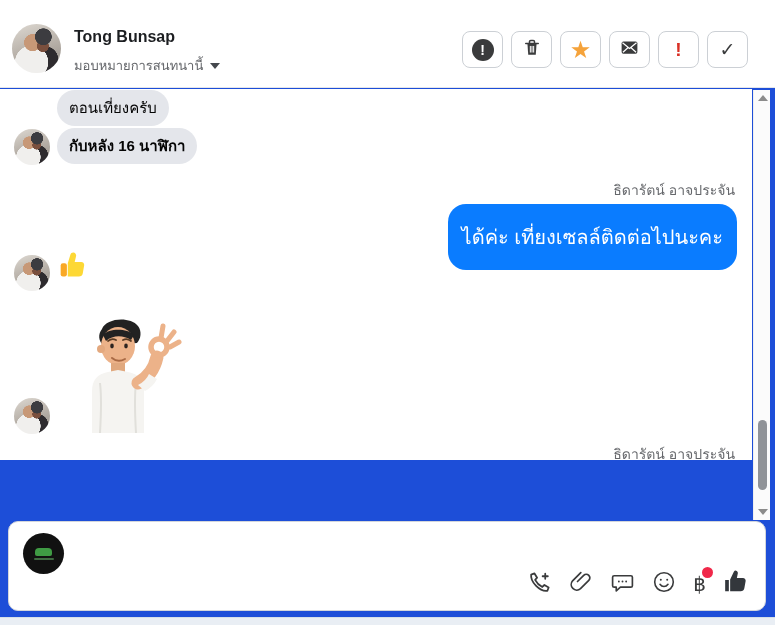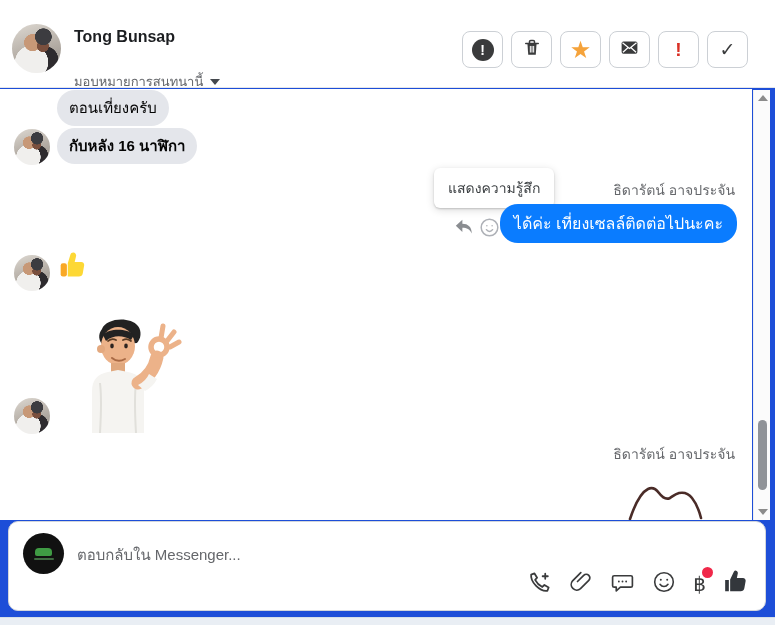--- a/index.html
+++ b/index.html
@@ -15,42 +15,42 @@
       radial-gradient(circle at 64% 26%, #3c3c40 0 17%, rgba(0,0,0,0) 18%),
       radial-gradient(circle at 63% 45%, #7a4f3d 0 14%, rgba(0,0,0,0) 15%),
       radial-gradient(circle at 42% 38%, #c79877 0 20%, rgba(0,0,0,0) 21%),
       radial-gradient(circle at 40% 78%, #f0efed 0 34%, rgba(0,0,0,0) 35%),
       radial-gradient(circle at 68% 72%, #2e2b2e 0 26%, rgba(0,0,0,0) 27%),
       linear-gradient(160deg,#ded9d2 0%, #b3aca4 55%, #8f8a84 100%); }
   .header .avatar-photo { left:12px; top:24px; width:49px; height:49px; }
   .contact-name { position:absolute; left:74px; top:28px; font-size:16px;
     font-weight:bold; color:#1c1e21; }
   .assign-row { position:absolute; left:74px; top:55px; font-size:13px;
-    color:#65676b; cursor:pointer; display:flex; align-items:center; gap:7px;margin-top:16px; }
+    color:#65676b; cursor:pointer; display:flex; align-items:center; gap:7px; }
   .caret-down { width:0; height:0; border-left:5px solid transparent;
     border-right:5px solid transparent; border-top:6px solid #44484d; }
   .header-actions { position:absolute; right:27px; top:31px; display:flex; gap:8px; }
   .hbtn { width:41px; height:37px; background:#fff; border:1px solid #ccd0d5;
     border-radius:8px; display:flex; align-items:center; justify-content:center;
     cursor:pointer; }
   .alert-circle { width:22px; height:22px; border-radius:50%; background:#3a3b3c;
     color:#fff; font-size:14px; font-weight:bold; display:flex;
     align-items:center; justify-content:center; }
   .star-glyph { color:#f5a33b; font-size:24px; line-height:1; }
   .excl-glyph { color:#d93025; font-size:19px; font-weight:bold; }
   .check-glyph { color:#3a3b3c; font-size:19px; font-weight:bold; }
 
   
-  .chat { position:absolute; left:0; top:89px; width:752px; height:431px;
+  .chat { position:absolute; left:0; top:89px; width:752px; height:371px;
     background:#fff; overflow:hidden; }
   .bubble-in { position:absolute; background:#e4e6eb; color:#050505;
     font-size:15px; padding:6px 12px; border-radius:18px; white-space:nowrap; }
   .msg-avatar { width:36px; height:36px; }
-  .bubble-out { position:absolute; background:#0a7cff; color:#fff; font-size:16px;
-    padding:7px 14px; border-radius:18px; white-space:nowrap; }
+  .bubble-out { position:absolute; background:#0a7cff; color:#fff; font-size:20px;
+    padding:17px 14px; border-radius:18px; white-space:nowrap; }
   .sender-name { position:absolute; right:17px; font-size:14px; color:#65676b; }
   .tooltip { position:absolute; left:434px; top:79px; background:#fff;
     border-radius:6px; box-shadow:0 1px 2px rgba(0,0,0,.18), 0 2px 8px rgba(0,0,0,.14);
     padding:9px 14px; font-size:14px; color:#3c4043; white-space:nowrap; }
   .hover-icon { position:absolute; cursor:pointer; }
   .thumb-emoji { position:absolute; left:58px; top:160px; }
   .sticker { position:absolute; left:58px; top:224px; }
 
   
   .scroll-track { position:absolute; left:753px; top:90px; width:17px; height:430px;
@@ -132,21 +132,20 @@
     </div>
   </div>
 
   <div class="chat">
 
     <div class="bubble-in" style="left:57px; top:1px;">ตอนเที่ยงครับ</div>
 
     <div class="avatar-photo msg-avatar" style="left:14px; top:40px;"></div>
     <div class="bubble-in" style="left:57px; top:39px;font-weight:bold;">กับหลัง 16 นาฬิกา</div>
 
-    <div class="tooltip">แสดงความรู้สึก</div>
 
     <div class="sender-name" style="top:90px;">ธิดารัตน์ อาจประจัน</div>
 
     <div class="hover-icon" style="left:454px; top:129px;">
       <svg width="20" height="18" viewBox="0 0 24 22">
         <path d="M10 2 L2 9.5 L10 17 v-5 c5.5 0 9 2 11.5 7 C21.5 11 17 7 10 7 z" fill="#8a8d91"></path>
       </svg>
     </div>
     <div class="hover-icon" style="left:479px; top:128px;">
       <svg width="21" height="21" viewBox="0 0 24 24" fill="none" stroke="#aeb1b7" stroke-width="1.7" stroke-linecap="round">
@@ -200,21 +199,20 @@
     <div class="scroll-arrow-up"></div>
     <div class="scroll-thumb"></div>
     <div class="scroll-arrow-down"></div>
   </div>
 
   <div class="composer">
     <div class="page-avatar">
       <span class="car"></span>
       <span class="line"></span>
     </div>
-    <input class="reply-input" type="text" placeholder="ตอบกลับใน Messenger..." style="">
     <div class="composer-tools">
       <div class="tool">
         <span>
           <svg width="25" height="25" viewBox="0 0 24 24" fill="none" stroke="#3a3b3c" stroke-width="1.7" stroke-linecap="round" stroke-linejoin="round">
             <path d="M4 4.5 c-1 7 8.5 16.5 15.5 15.5 l1.3-3.2 -4.1-2.4 -2 1.9 c-2.9-1.5-5.4-4-6.9-6.9 l1.9-2 -2.5-4.1 z"></path>
             <path d="M17.5 3.5v5M15 6h5"></path>
           </svg>
         </span>
       </div>
       <div class="tool">

